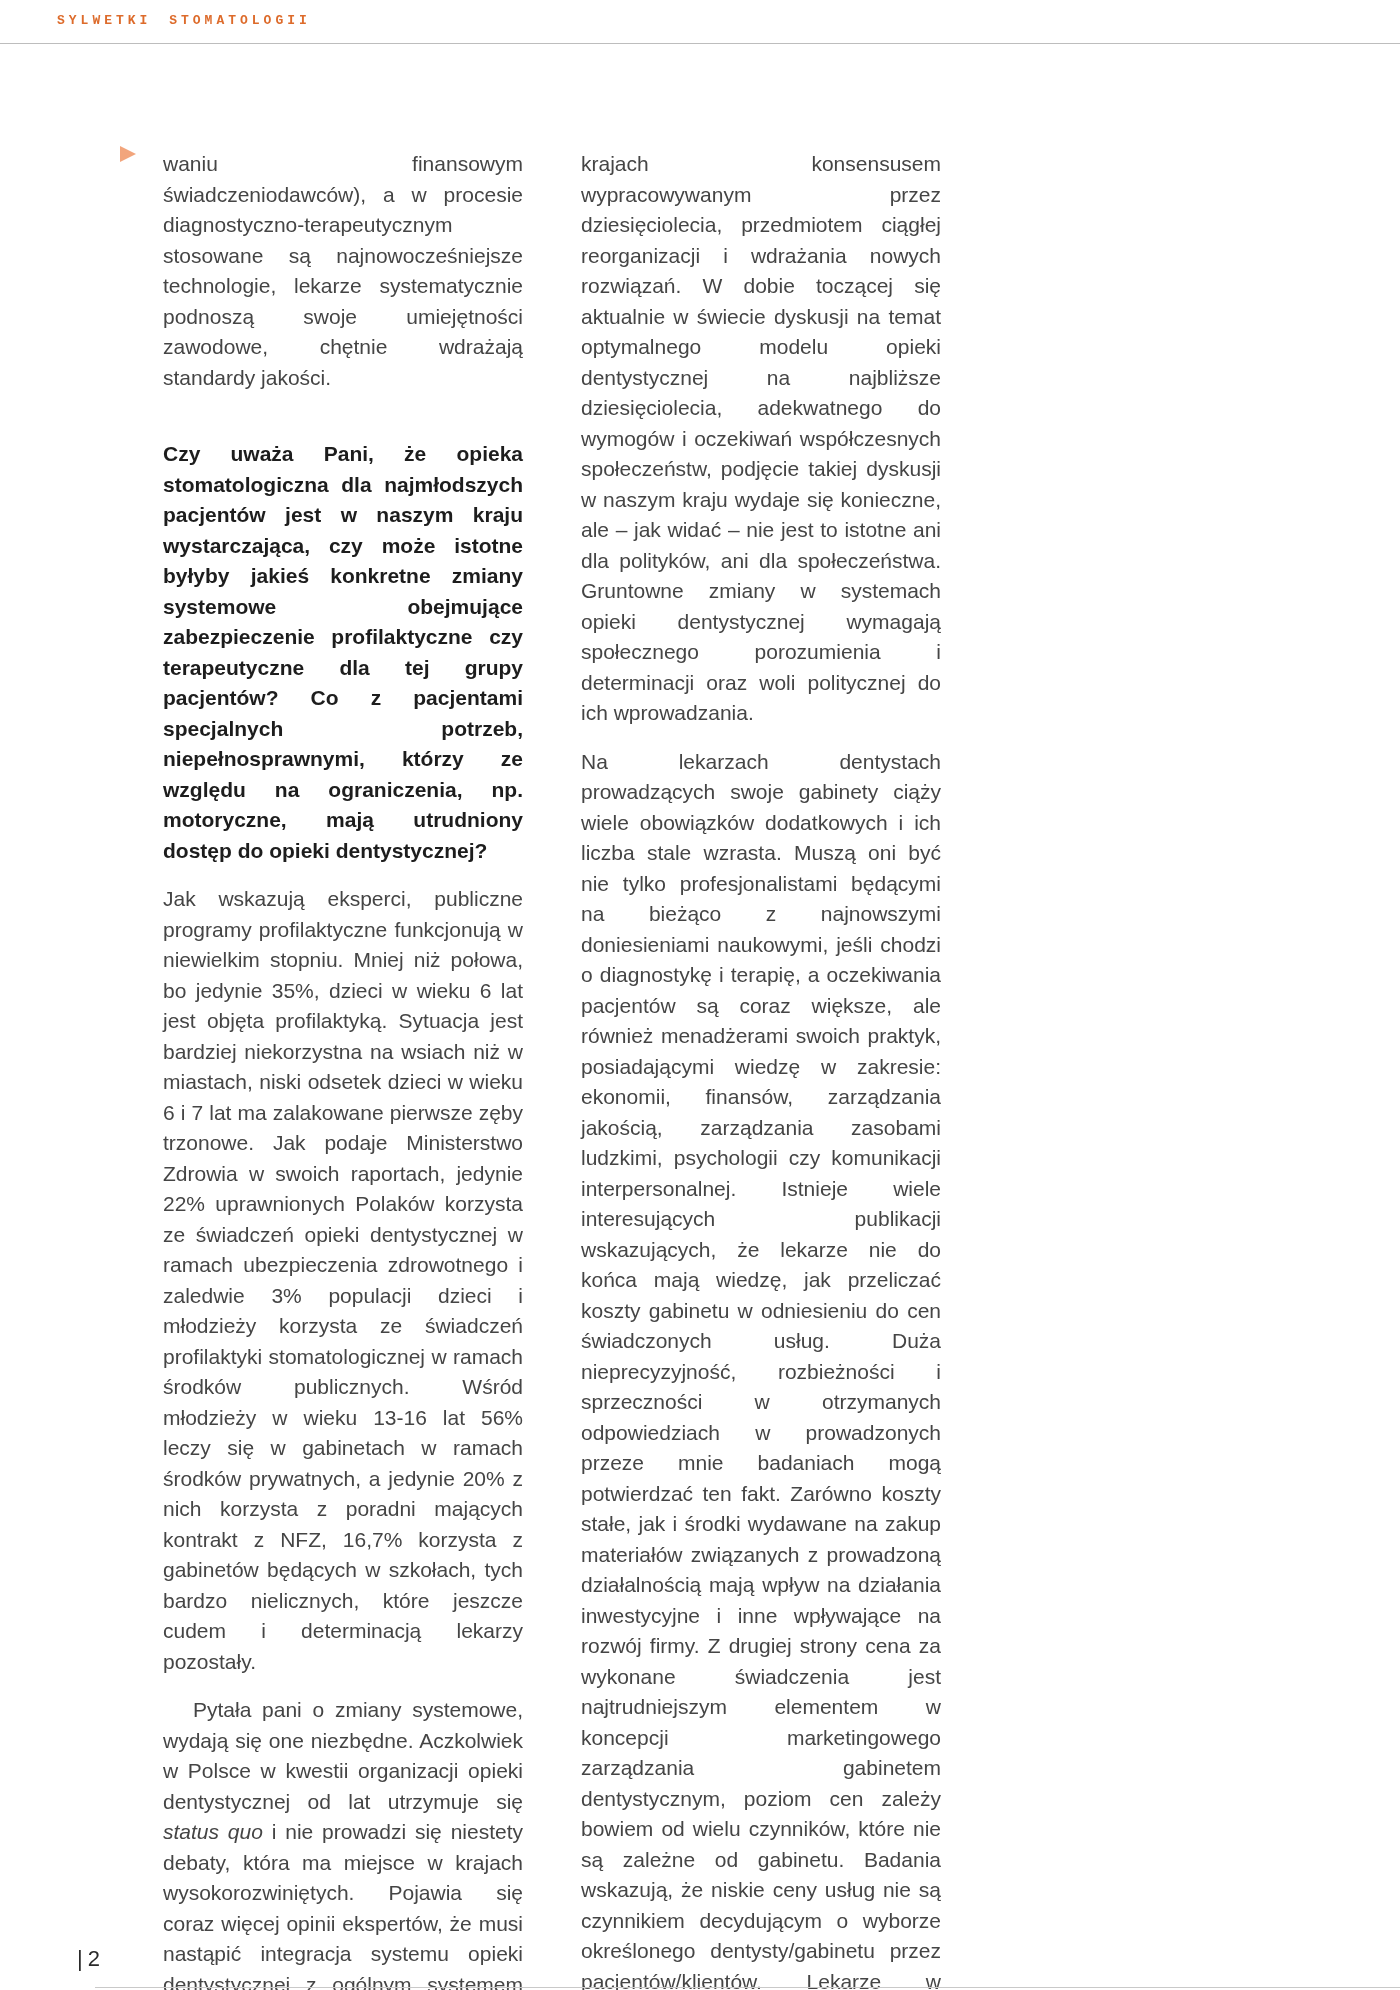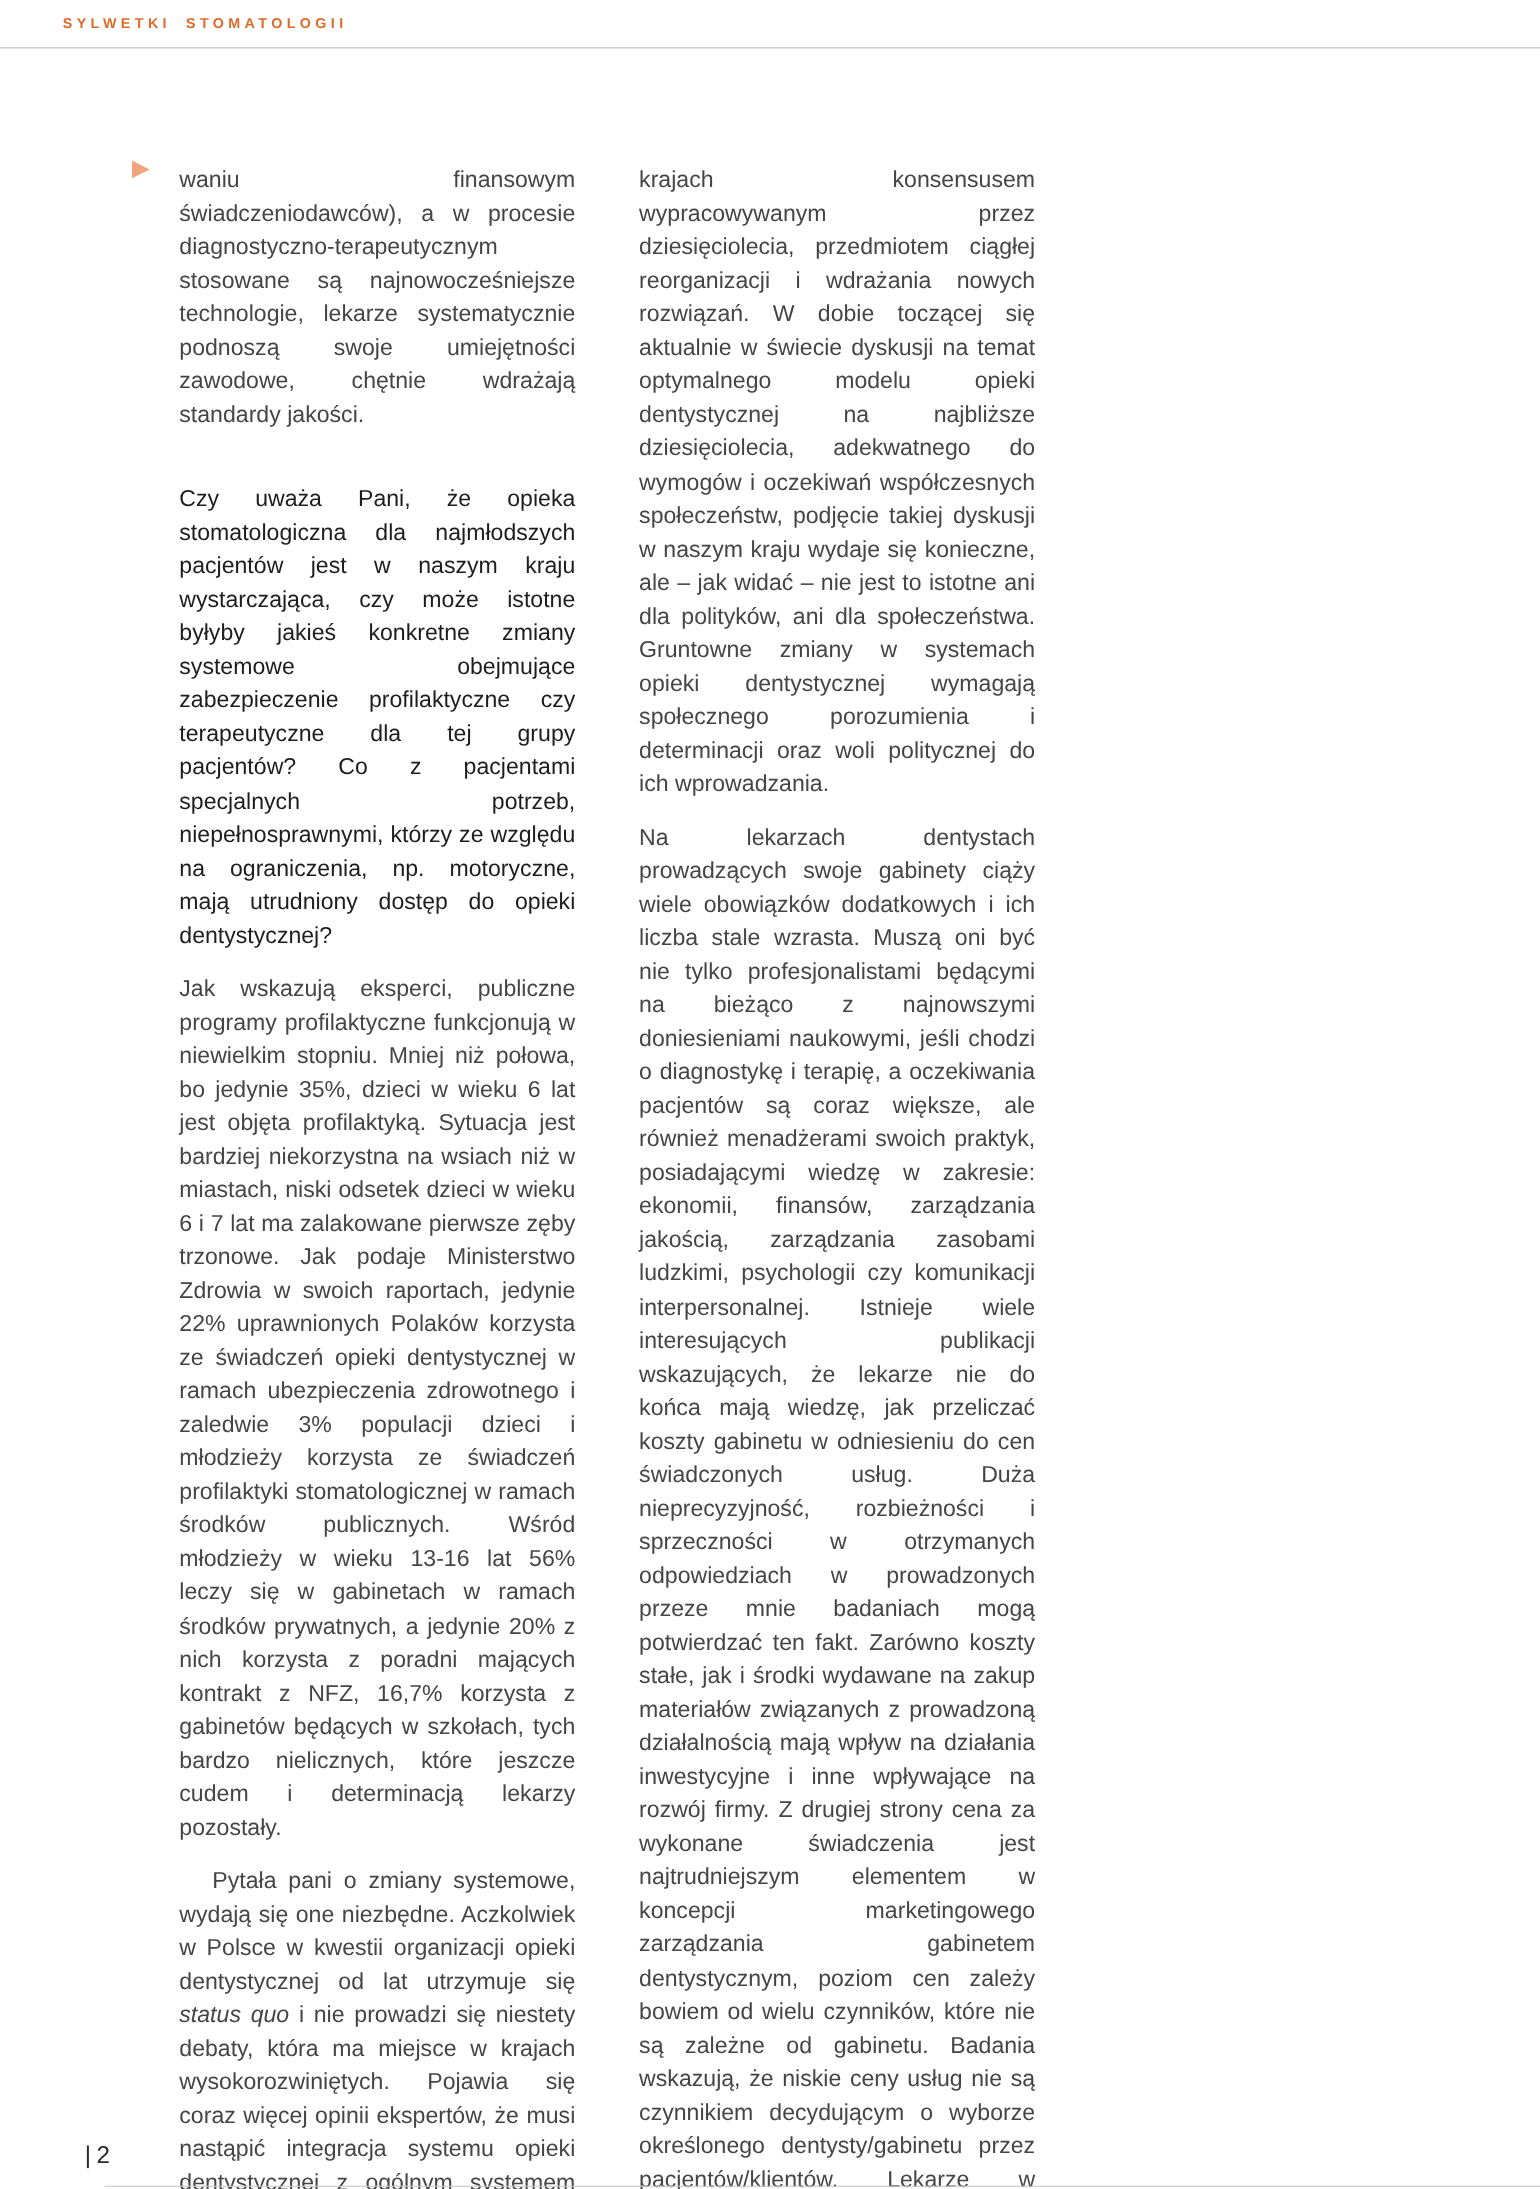--- a/index.html
+++ b/index.html
@@ -15,20 +15,21 @@
   
   .section-title {
     position: absolute;
     left: 57px;
     top: 13px;
     font-size: 13px;
     font-weight: 700;
     letter-spacing: 4px;
     word-spacing: 6px;
     color: #dd6b2b;
+    font-family: Liberation Mono, monospace;
   }
   .header-rule {
     position: absolute;
     left: 0;
     top: 43px;
     width: 1400px;
     height: 1px;
     background: #bdbdbd;
   }
 
@@ -45,21 +46,21 @@
     width: 396px;
     font-size: 21px;
     line-height: 30.5px;
     color: #454545;
     text-align: justify;
     hyphens: auto;
     -webkit-hyphens: auto;
   }
   .col p { margin: 18px; }
   .q {
-    font-weight: 400;
+    font-weight: 700;
     color: #1d1d1d;
     margin-top: 46px !important;
   }
   .indent { text-indent: 30px; }
   .it { font-style: italic; }
 
   
   .cont-arrow {
     position: absolute;
     left: 120px;

